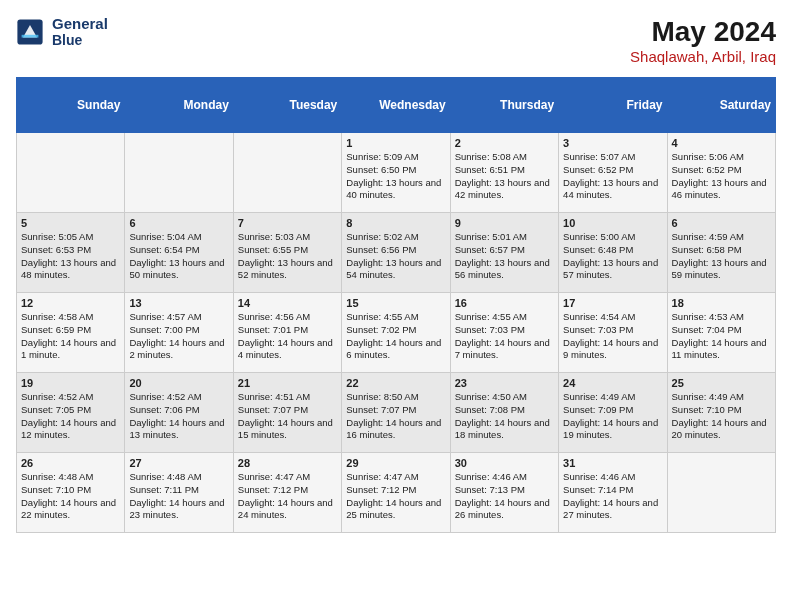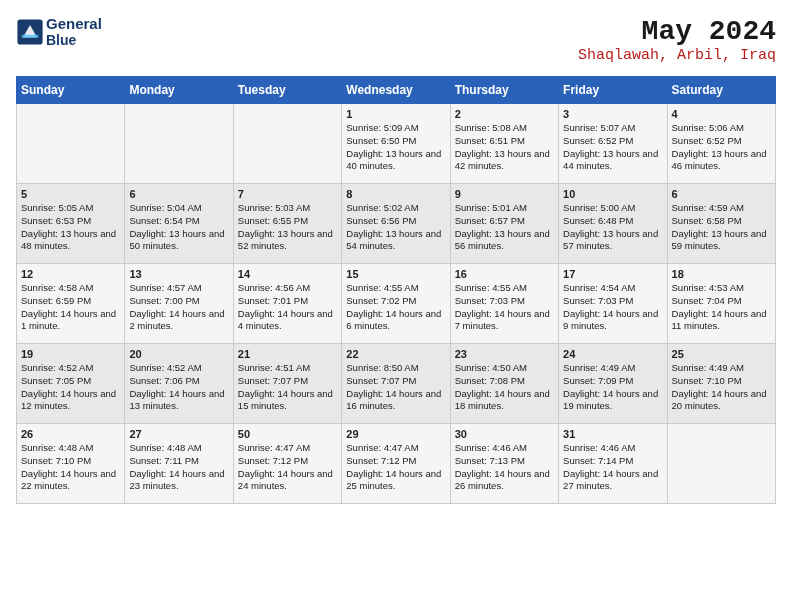--- a/index.html
+++ b/index.html
@@ -12,38 +12,37 @@
     }
     .header {
       display: flex;
       justify-content: space-between;
       align-items: flex-start;
       margin-bottom: 12px;
     }
     .logo {
       display: flex;
       align-items: center;
-      gap: 2px;
+      gap: 8px;
     }
     .logo-text {
       display: flex;
       flex-direction: column;
       font-size: 14px;
       font-weight: bold;
       color: #1a3a6b;
       line-height: 1.1;
     }
     .logo-text span:first-child { font-size: 15px; }
     .logo-icon {
       width: 28px;
       height: 28px;
     }
     .title-block {
       text-align: right;
-      font-family: Liberation Mono, monospace;
     }
     .title-block h1 {
       font-size: 28px;
       font-weight: bold;
       color: #1a1a1a;
     }
     .title-block h2 {
       font-size: 15px;
       font-weight: normal;
       color: #b91c1c;
@@ -51,22 +50,22 @@
     table {
       width: 100%;
       border-collapse: collapse;
       table-layout: fixed;
     }
     thead tr th {
       background-color: #2962b8;
       color: #fff;
       font-size: 12px;
       font-weight: bold;
-      padding: 6px 4px;
-      text-align: left;
+      padding: 20px 4px;
+      text-align: right;
       border: 1px solid #2962b8;
     }
     tbody tr td {
       border: 1px solid #ccc;
       vertical-align: top;
       padding: 4px 4px;
       font-size: 10px;
       color: #222;
       height: 80px;
     }
@@ -317,21 +316,21 @@
 and 22 minutes.</div>
         </td>
         <td>
           <span class="day-num">27</span>
           <div class="day-info">Sunrise: 4:48 AM
 Sunset: 7:11 PM
 Daylight: 14 hours
 and 23 minutes.</div>
         </td>
         <td>
-          <span class="day-num">50</span>
+          <span class="day-num">28</span>
           <div class="day-info">Sunrise: 4:47 AM
 Sunset: 7:12 PM
 Daylight: 14 hours
 and 24 minutes.</div>
         </td>
         <td>
           <span class="day-num">29</span>
           <div class="day-info">Sunrise: 4:47 AM
 Sunset: 7:12 PM
 Daylight: 14 hours

